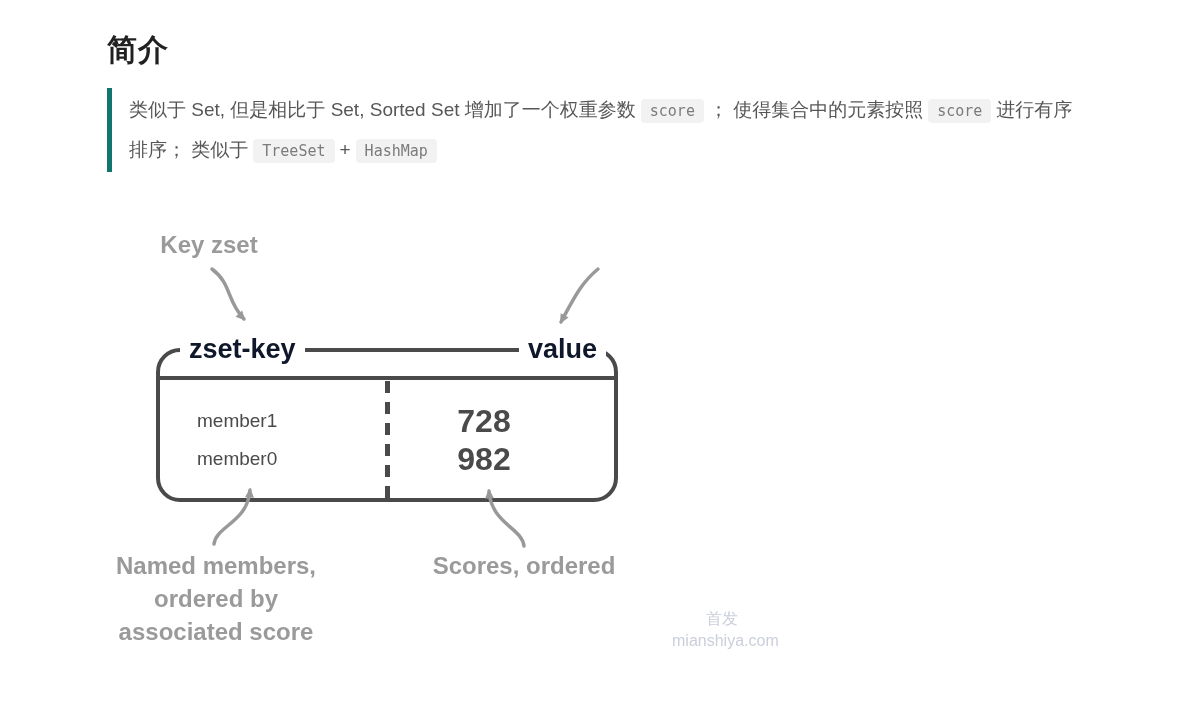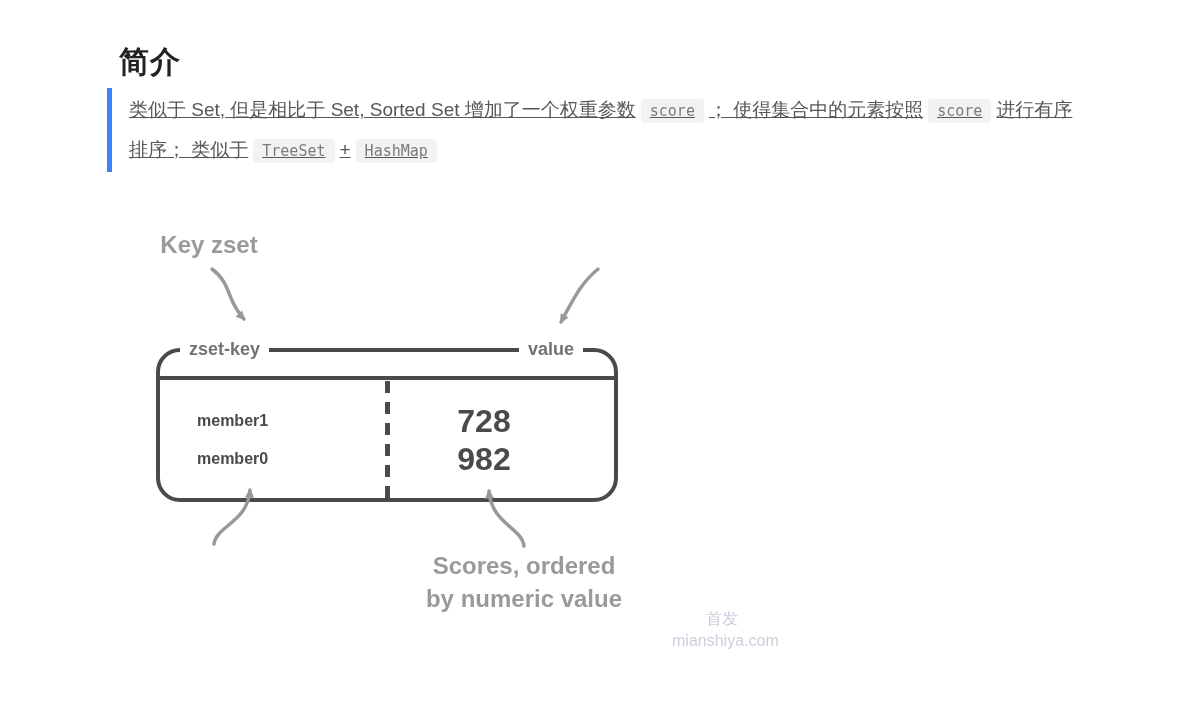--- a/index.html
+++ b/index.html
@@ -3,29 +3,29 @@
 <meta charset="utf-8">
 <style>
   html,body { margin:0; padding:0; background:#ffffff; }
   .page {
     position:relative; width:1179px; height:704px; background:#ffffff;
     overflow:hidden; font-family:"Liberation Sans","DejaVu Sans",sans-serif;
   }
 
   
   .title {
-    position:absolute; left:107px; top:30px; margin:12px;
+    position:absolute; left:107px; top:30px; margin:0;
     font-size:30px; font-weight:bold; color:#212121; letter-spacing:1px;
   }
 
   
   .quote {
     position:absolute; left:107px; top:88px; width:1045px;
-    border-left:5px solid #3b82f6; padding:2px 0 2px 17px;
-    color:#575757; font-size:19px;text-decoration:underline;
+    border-left:5px solid #0f766e; padding:2px 0 2px 17px;
+    color:#575757; font-size:19px;
   }
   .quote .line { height:40px; line-height:40px; white-space:nowrap; }
   .code {
     font-family:"DejaVu Sans Mono","Liberation Mono",monospace;
     font-size:15px; color:#7b7b7b; background:#f2f2f3;
     border-radius:4px; padding:3px 9px; margin:0 5px;
   }
 
   
   .note {
@@ -37,28 +37,28 @@
   .note-members  { left:91px;  top:549px; width:250px; }
   .note-scores   { left:399px; top:549px; width:250px; }
 
   
   .zbox {
     position:absolute; left:156px; top:348px; width:462px; height:154px;
     box-sizing:border-box; border:4px solid #4a4a4a; border-radius:24px;
   }
   .zbox-label {
     position:absolute; background:#ffffff; height:30px; line-height:30px;
-    font-size:18px; font-weight:bold; color:#737373; padding:0 9px;
+    font-size:27px; font-weight:bold; color:#0f172a; padding:0 9px;
   }
   .zbox-label.key  { left:180px; top:334px; }
   .zbox-label.type { left:519px; top:334px; }
 
   .members-col {
     position:absolute; left:197px; top:402px;
-    font-size:16px; font-weight:bold; color:#4a4a4a; line-height:38px;
+    font-size:19px; font-weight:normal; color:#4a4a4a; line-height:38px;
   }
   .scores-col {
     position:absolute; left:438px; top:402px; width:92px; text-align:center;
     font-size:32px; font-weight:bold; color:#4a4a4a; line-height:38px;
   }
 
   
   .overlay { position:absolute; left:0; top:0; }
   .arrow { fill:none; stroke:#999999; stroke-width:3.5; stroke-linecap:round; }
 
@@ -74,24 +74,28 @@
 
   <h1 class="title">简介</h1>
 
   <div class="quote">
     <div class="line"><span class="txt">类似于 Set, 但是相比于 Set, Sorted Set 增加了一个权重参数</span><span class="code">score</span><span class="txt">；  使得集合中的元素按照</span><span class="code">score</span><span class="txt">进行有序</span></div>
     <div class="line"><span class="txt">排序；  类似于</span><span class="code">TreeSet</span><span class="txt">+</span><span class="code">HashMap</span></div>
   </div>
 
   <div class="note note-key">Key zset</div>
 
+  <div class="note note-members">
+    <div>Named members,</div>
+    <div>ordered by</div>
+    <div>associated score</div>
+  </div>
 
   <div class="note note-scores">
     <div>Scores, ordered</div>
-    <div>by numeric value</div>
   </div>
 
   <div class="zbox"></div>
 
   <svg class="overlay" width="1179" height="704" viewBox="0 0 1179 704">
     <defs>
       <marker id="ah" markerWidth="12" markerHeight="12" refX="8" refY="5" orient="auto" markerUnits="userSpaceOnUse">
         <path d="M0.5,0.5 L10,5 L0.5,9.5 Z" fill="#999999"></path>
       </marker>
     </defs>

